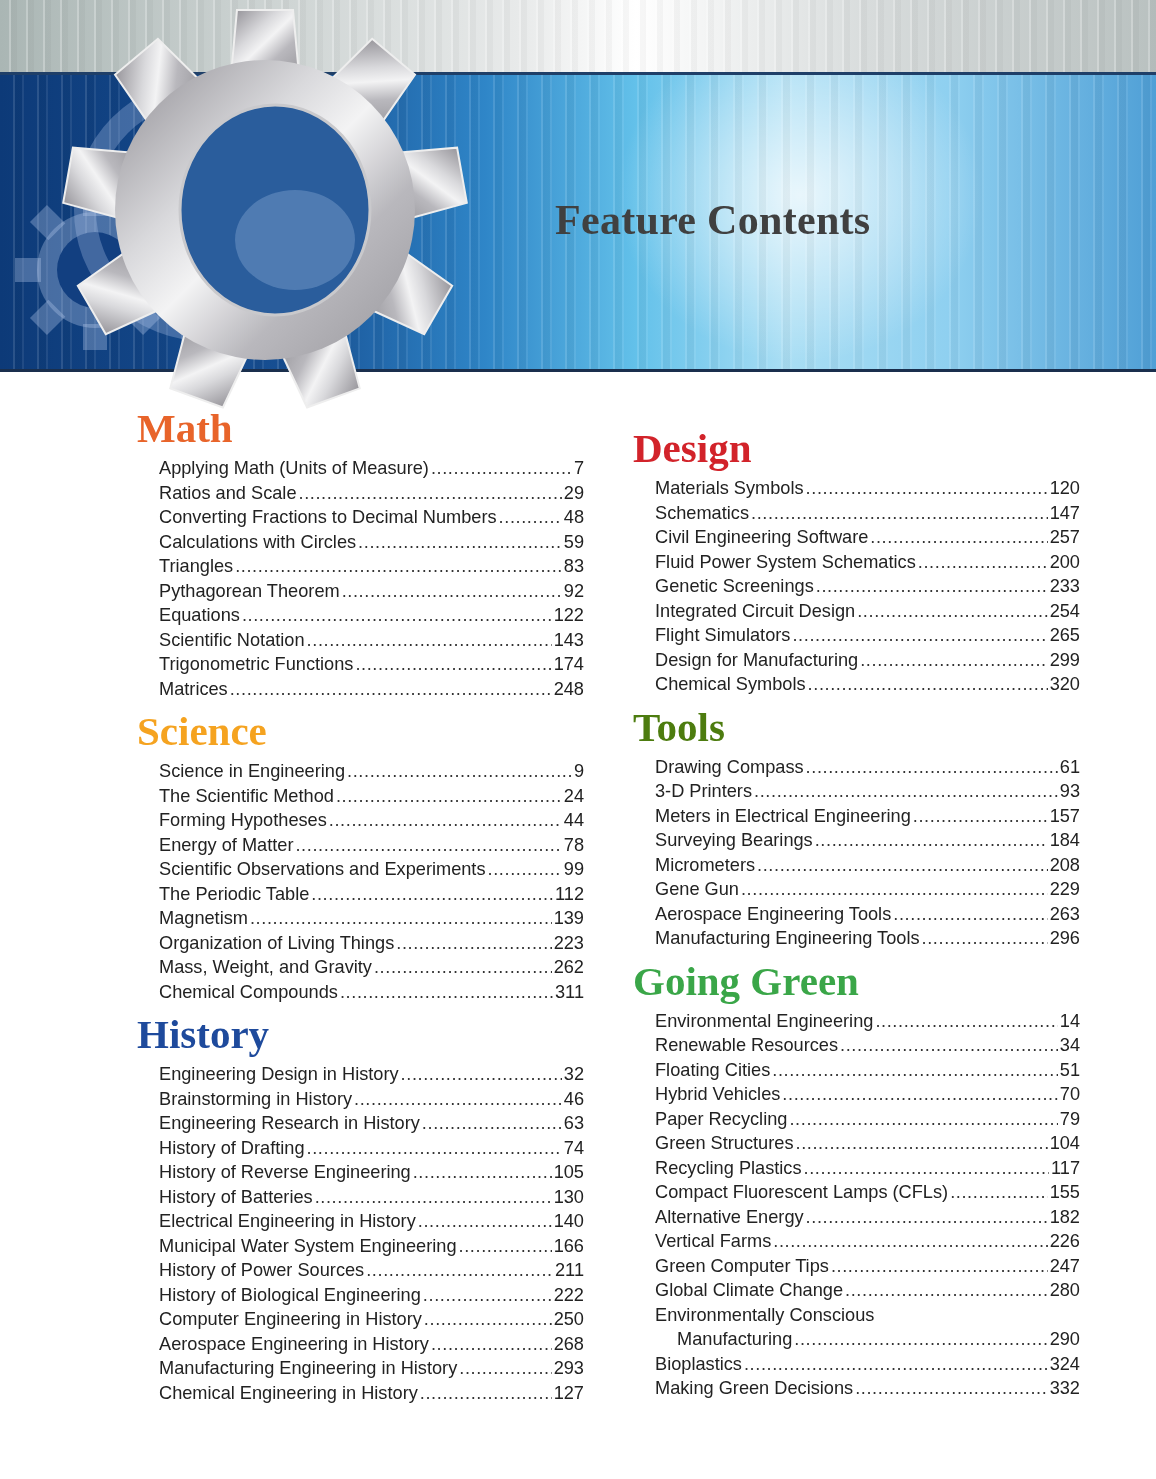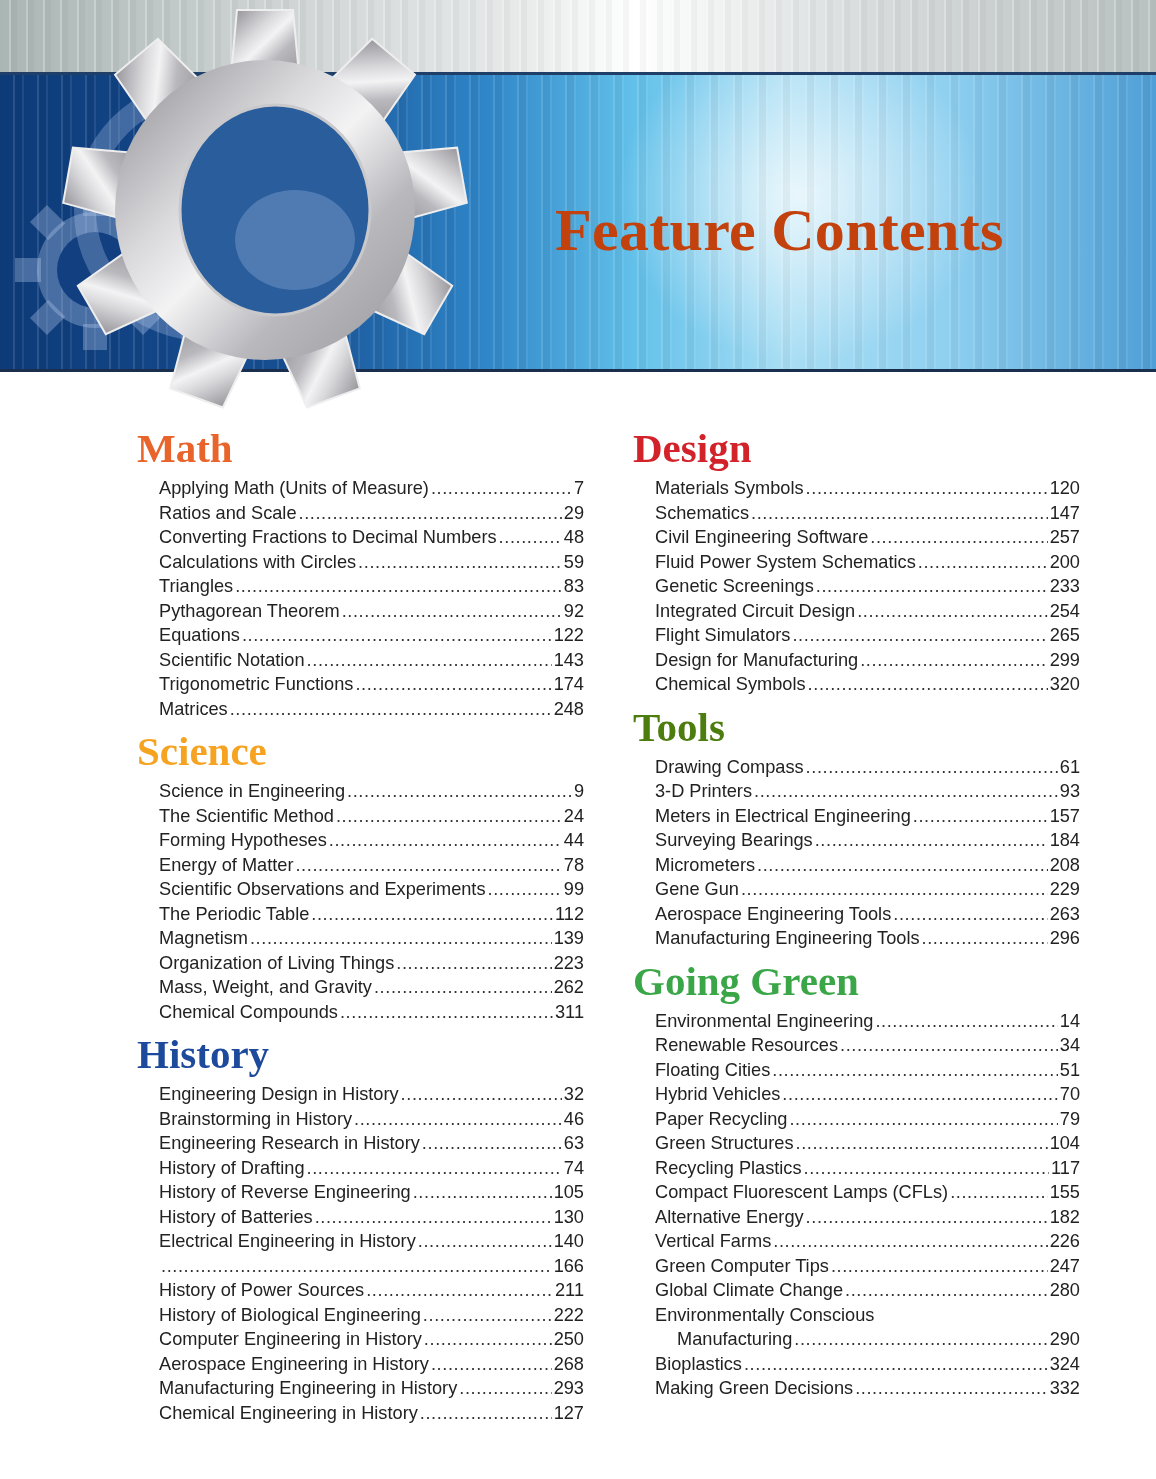--- a/index.html
+++ b/index.html
@@ -22,24 +22,24 @@
       background:
         repeating-linear-gradient(90deg, rgba(255,255,255,0.0) 0 13px, rgba(255,255,255,0.12) 13px 15px, rgba(0,0,0,0.04) 15px 22px, rgba(255,255,255,0.08) 22px 24px),
         radial-gradient(ellipse 260px 240px at 800px 120px, rgba(255,255,255,0.75), rgba(255,255,255,0) 70%),
         linear-gradient(90deg, #0d3a78 0%, #174f93 25%, #2f86c8 42%, #63c1ea 55%, #a9def4 68%, #8fd0f0 82%, #4f9fd6 100%);
     }
     .bg-gear { position: absolute; }
     .main-gear { position: absolute; left: 60px; top: 5px; width: 410px; height: 410px; }
     .title {
       position: absolute; left: 555px; top: 196px;
       font-family: "Liberation Serif", serif; font-weight: bold;
-      font-size: 60px; color: #c2410c; letter-spacing: 0.3px;
+      font-size: 42px; color: #404040; letter-spacing: 0.3px;
     }
     .col { position: absolute; width: 450px; }
-    .col-left { left: 137px; top: 424px; }
+    .col-left { left: 137px; top: 404px; }
     .col-right { left: 633px; top: 424px; }
     .section-head {
       font-family: "Liberation Serif", serif; font-weight: bold;
       font-size: 41px; line-height: 48px; margin: 0; padding: 0;
     }
     .entries { list-style: none; margin: 4px 0 0 22px; padding: 0; width: 425px; }
     .entry {
       display: flex; align-items: baseline;
       font-size: 18.2px; line-height: 24.5px; color: #222;
       white-space: nowrap;
@@ -258,20 +258,21 @@
           <span class="label">History of Batteries</span>
           <span class="leader"></span>
           <span class="page">130</span>
         </li>
         <li class="entry">
           <span class="label">Electrical Engineering in History</span>
           <span class="leader"></span>
           <span class="page">140</span>
         </li>
         <li class="entry">
+          <span class="label">Municipal Water System Engineering</span>
           <span class="leader"></span>
           <span class="page">166</span>
         </li>
         <li class="entry">
           <span class="label">History of Power Sources</span>
           <span class="leader"></span>
           <span class="page">211</span>
         </li>
         <li class="entry">
           <span class="label">History of Biological Engineering</span>

